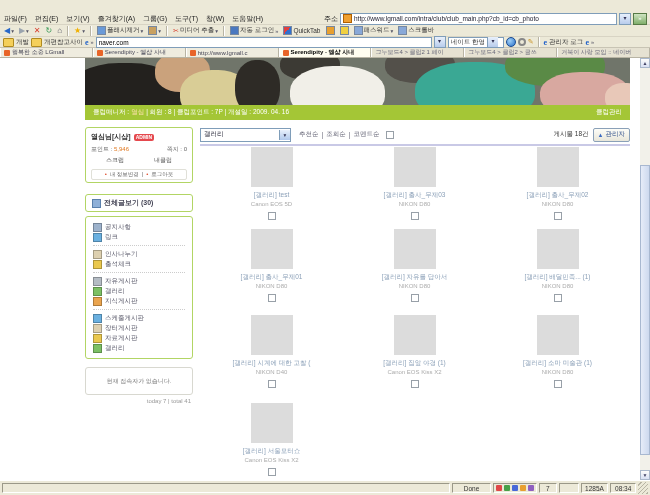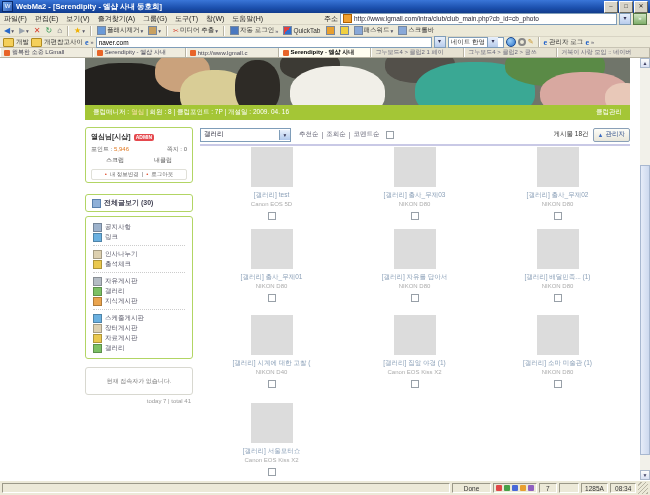--- a/index.html
+++ b/index.html
@@ -147,29 +147,20 @@
   .picons{width:44px;gap:2px}
   .sic{width:6px;height:6px;border-radius:1px}
   .grip{width:10px;height:12px;background:
     repeating-linear-gradient(135deg,transparent 0 2px,#b8b4a4 2px 3px)}
 </style>
 </head>
 <body>
 
 <div class="screen">
 
-  <div class="titlebar">
-    <span class="appicon">W</span>
-    <span class="wtitle">WebMa2 - [Serendipity - 엘샵 사내 동호회]</span>
-    <span class="winbtns">
-      <span class="winbtn">–</span>
-      <span class="winbtn">□</span>
-      <span class="winbtn">✕</span>
-    </span>
-  </div>
 
   <div class="menubar">
     <span class="menuitem">파일(F)</span>
     <span class="menuitem">편집(E)</span>
     <span class="menuitem">보기(V)</span>
     <span class="menuitem">즐겨찾기(A)</span>
     <span class="menuitem">그룹(G)</span>
     <span class="menuitem">도구(T)</span>
     <span class="menuitem">창(W)</span>
     <span class="menuitem">도움말(H)</span>

